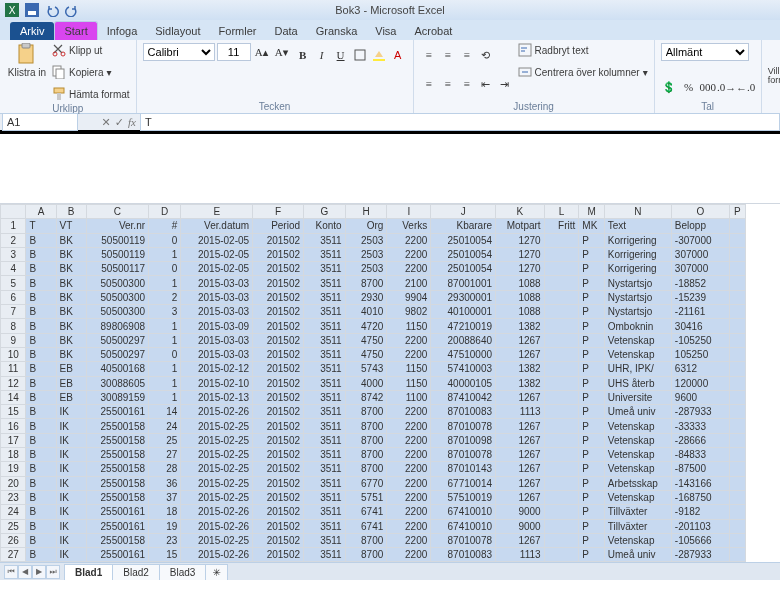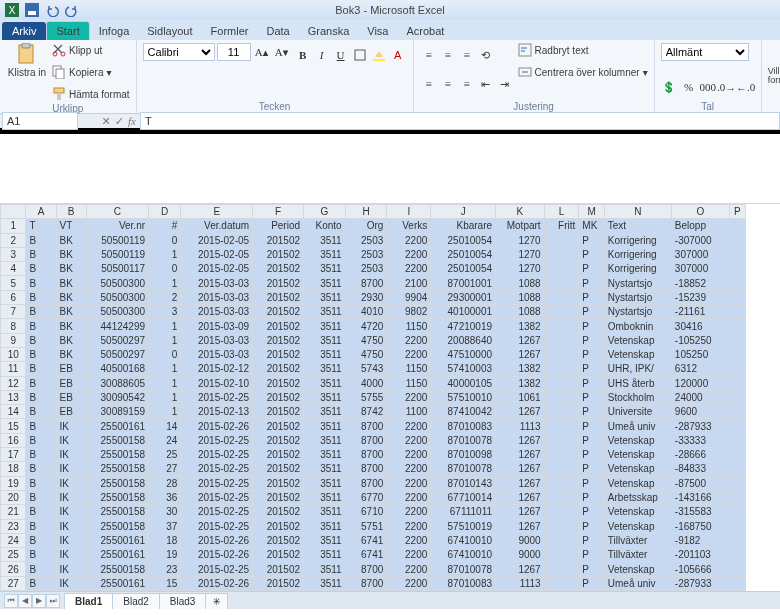--- a/index.html
+++ b/index.html
@@ -1,39 +1,39 @@
 <!DOCTYPE html>
 <html><head>
 <meta charset="utf-8">
 <style>
 * { margin:0; padding:0; box-sizing:border-box; font-family:"Segoe UI",Tahoma,sans-serif; }
 body { background:#fff; width:780px; height:615px; overflow:hidden; font-size:11px; color:#333; }
 .titlebar { height:20px; background:linear-gradient(#e6eef8,#cfe0f3); display:flex; align-items:center; justify-content:center; position:relative; font-size:11px; color:#444; }
 .titlebar .qat { position:absolute; left:4px; display:flex; gap:4px; }
 .qat-btn { width:16px; height:16px; display:flex; align-items:center; justify-content:center; }
 .tabs { height:20px; background:#d6e5f5; display:flex; align-items:flex-end; font-size:11px; }
-.tabs .filetab { background:#1b5190; color:#fff; padding:3px 10px; border-radius:3px 3px 0 0; margin-left:2px; }
+.tabs .filetab { background:#1b5190; color:#fff; padding:3px 10px; border-radius:3px 3px 0 0; margin-left:10px; }
 .tabs .tab { padding:3px 9px; color:#3b3b3b; }
-.tabs .tab.active { background:#14b8a6; border:1px solid #bcd0e6; border-bottom:none; border-radius:3px 3px 0 0; }
+.tabs .tab.active { background:#d946ef; border:1px solid #bcd0e6; border-bottom:none; border-radius:3px 3px 0 0; }
 .ribbon { height:74px; background:#f3f6fb; border-bottom:1px solid #bcd0e6; display:flex; }
 .group { border-right:1px solid #d0dceb; padding:3px 6px 1px 6px; display:flex; flex-direction:column; justify-content:space-between; }
 .group-label { font-size:10px; color:#6a7e99; text-align:center; margin-top:2px; }
 .group-body { display:flex; gap:4px; align-items:flex-start; }
 .bigbtn { display:flex; flex-direction:column; align-items:center; font-size:10px; color:#3b3b3b; width:42px; }
 .bigbtn .ico { width:22px; height:22px; margin-bottom:2px; }
 .stack { display:flex; flex-direction:column; gap:8px; font-size:10px; color:#3b3b3b; }
 .stack .row { display:flex; align-items:center; gap:3px; white-space:nowrap; }
 .mini { width:14px; height:14px; }
 .selrow { display:flex; gap:2px; align-items:center; }
 select.fake, .fakeinput { font-size:11px; border:1px solid #b9c8dc; background:#fff; height:18px; }
 select.fake { width:72px; }
 .fakeinput { width:34px; text-align:center; }
 .fmtbtns { display:flex; gap:1px; margin-top:3px; }
 .fmtbtn { width:18px; height:18px; border:1px solid transparent; display:flex; align-items:center; justify-content:center; font-size:11px; font-family:"Times New Roman",serif; }
-.formulabar { height:20px; background:#e9eef5; border-bottom:6px solid #000000; display:flex; align-items:center; }
+.formulabar { height:20px; background:#e9eef5; border-bottom:4px solid #000000; display:flex; align-items:center; }
 .namebox { width:76px; border:1px solid #bcd0e6; background:#fff; height:18px; margin:0 2px; font-size:11px; padding:1px 4px; display:flex; align-items:center; }
 .fx { width:60px; display:flex; align-items:center; justify-content:flex-end; gap:4px; color:#777; font-size:11px; padding-right:4px; }
 .fx span:last-child { font-style:italic; font-family:serif; }
 .fbarinput { flex:1; border:1px solid #bcd0e6; background:#fff; height:18px; font-size:11px; padding:1px 4px; display:flex; align-items:center; }
 .filler { height:70px; background:#fff; border-bottom:1px solid #d0d7e0; }
 .grid { overflow:hidden; }
 table { border-collapse:collapse; table-layout:fixed; width:746px; }
 th, td { border:1px solid #d4d9df; height:14.3px; font-size:10px; padding:0 3px; overflow:hidden; white-space:nowrap; }
 th { background:#e8edf3; font-weight:normal; color:#333; text-align:center; }
 th.corner { background:#e8edf3; width:22px; }
@@ -424,21 +424,21 @@
           <td class="r"></td>
           <td class="l">P</td>
           <td class="l">Nystartsjo</td>
           <td class="l">-21161</td>
           <td></td>
         </tr>
         <tr>
           <th class="rowhdr">8</th>
           <td class="l">B</td>
           <td class="l">BK</td>
-          <td class="r">44124299</td>
+          <td class="r">89806908</td>
           <td class="r">1</td>
           <td class="r">2015-03-09</td>
           <td class="r">201502</td>
           <td class="r">3511</td>
           <td class="r">4720</td>
           <td class="r">1150</td>
           <td class="r">47210019</td>
           <td class="r">1382</td>
           <td class="r"></td>
           <td class="l">P</td>
@@ -516,39 +516,20 @@
           <td class="r">1150</td>
           <td class="r">40000105</td>
           <td class="r">1382</td>
           <td class="r"></td>
           <td class="l">P</td>
           <td class="l">UHS återb</td>
           <td class="l">120000</td>
           <td></td>
         </tr>
         <tr>
-          <th class="rowhdr">13</th>
-          <td class="l">B</td>
-          <td class="l">EB</td>
-          <td class="r">30090542</td>
-          <td class="r">1</td>
-          <td class="r">2015-02-25</td>
-          <td class="r">201502</td>
-          <td class="r">3511</td>
-          <td class="r">5755</td>
-          <td class="r">2200</td>
-          <td class="r">57510010</td>
-          <td class="r">1061</td>
-          <td class="r"></td>
-          <td class="l">P</td>
-          <td class="l">Stockholm</td>
-          <td class="l">24000</td>
-          <td></td>
-        </tr>
-        <tr>
           <th class="rowhdr">14</th>
           <td class="l">B</td>
           <td class="l">EB</td>
           <td class="r">30089159</td>
           <td class="r">1</td>
           <td class="r">2015-02-13</td>
           <td class="r">201502</td>
           <td class="r">3511</td>
           <td class="r">8742</td>
           <td class="r">1100</td>
@@ -665,39 +646,20 @@
           <td class="r">201502</td>
           <td class="r">3511</td>
           <td class="r">6770</td>
           <td class="r">2200</td>
           <td class="r">67710014</td>
           <td class="r">1267</td>
           <td class="r"></td>
           <td class="l">P</td>
           <td class="l">Arbetsskap</td>
           <td class="l">-143166</td>
-          <td></td>
-        </tr>
-        <tr>
-          <th class="rowhdr">21</th>
-          <td class="l">B</td>
-          <td class="l">IK</td>
-          <td class="r">25500158</td>
-          <td class="r">30</td>
-          <td class="r">2015-02-25</td>
-          <td class="r">201502</td>
-          <td class="r">3511</td>
-          <td class="r">6710</td>
-          <td class="r">2200</td>
-          <td class="r">67111011</td>
-          <td class="r">1267</td>
-          <td class="r"></td>
-          <td class="l">P</td>
-          <td class="l">Vetenskap</td>
-          <td class="l">-315583</td>
           <td></td>
         </tr>
         <tr>
           <th class="rowhdr">23</th>
           <td class="l">B</td>
           <td class="l">IK</td>
           <td class="r">25500158</td>
           <td class="r">37</td>
           <td class="r">2015-02-25</td>
           <td class="r">201502</td>

